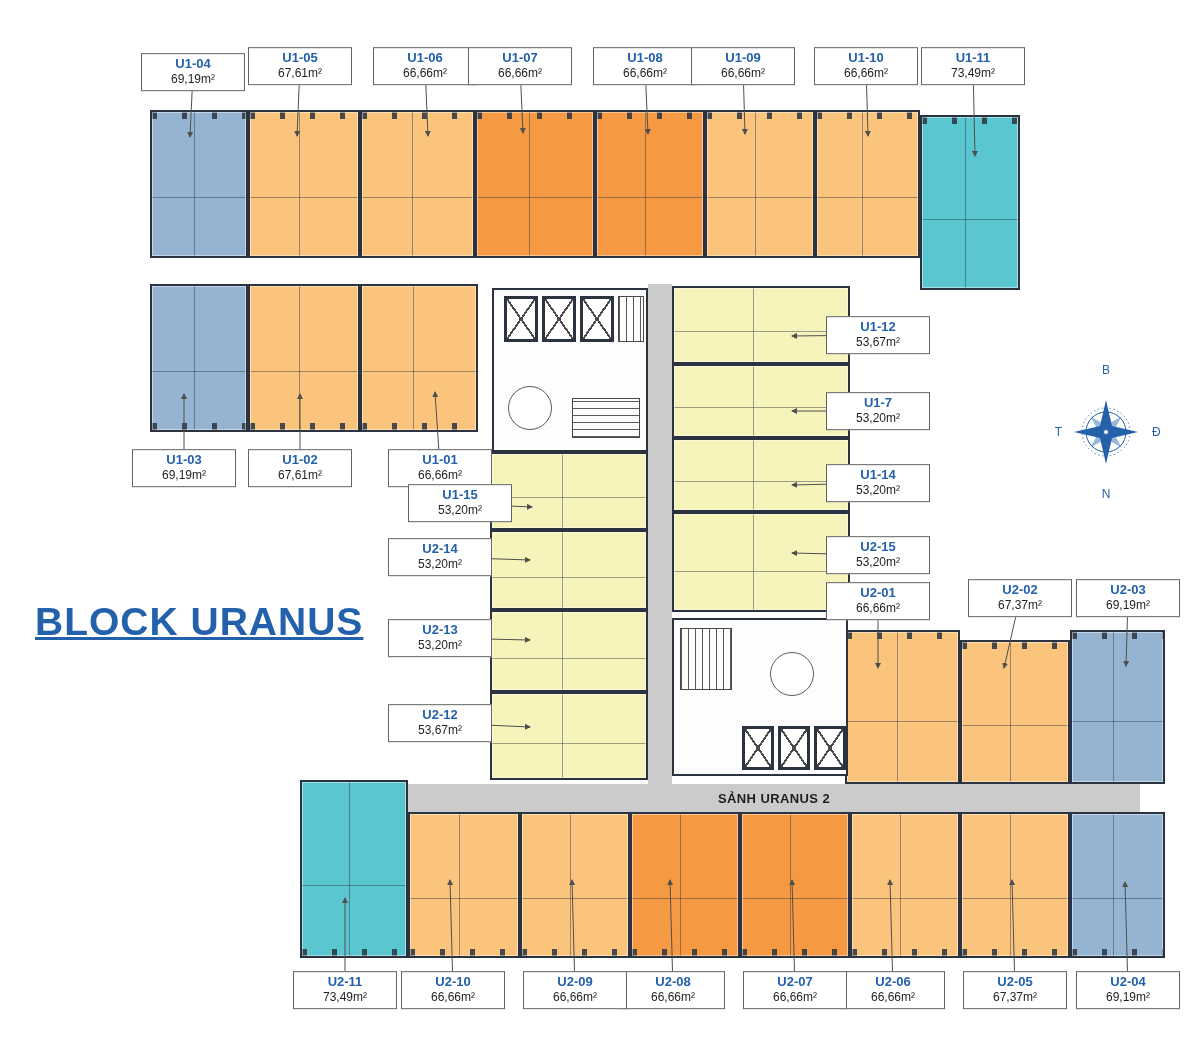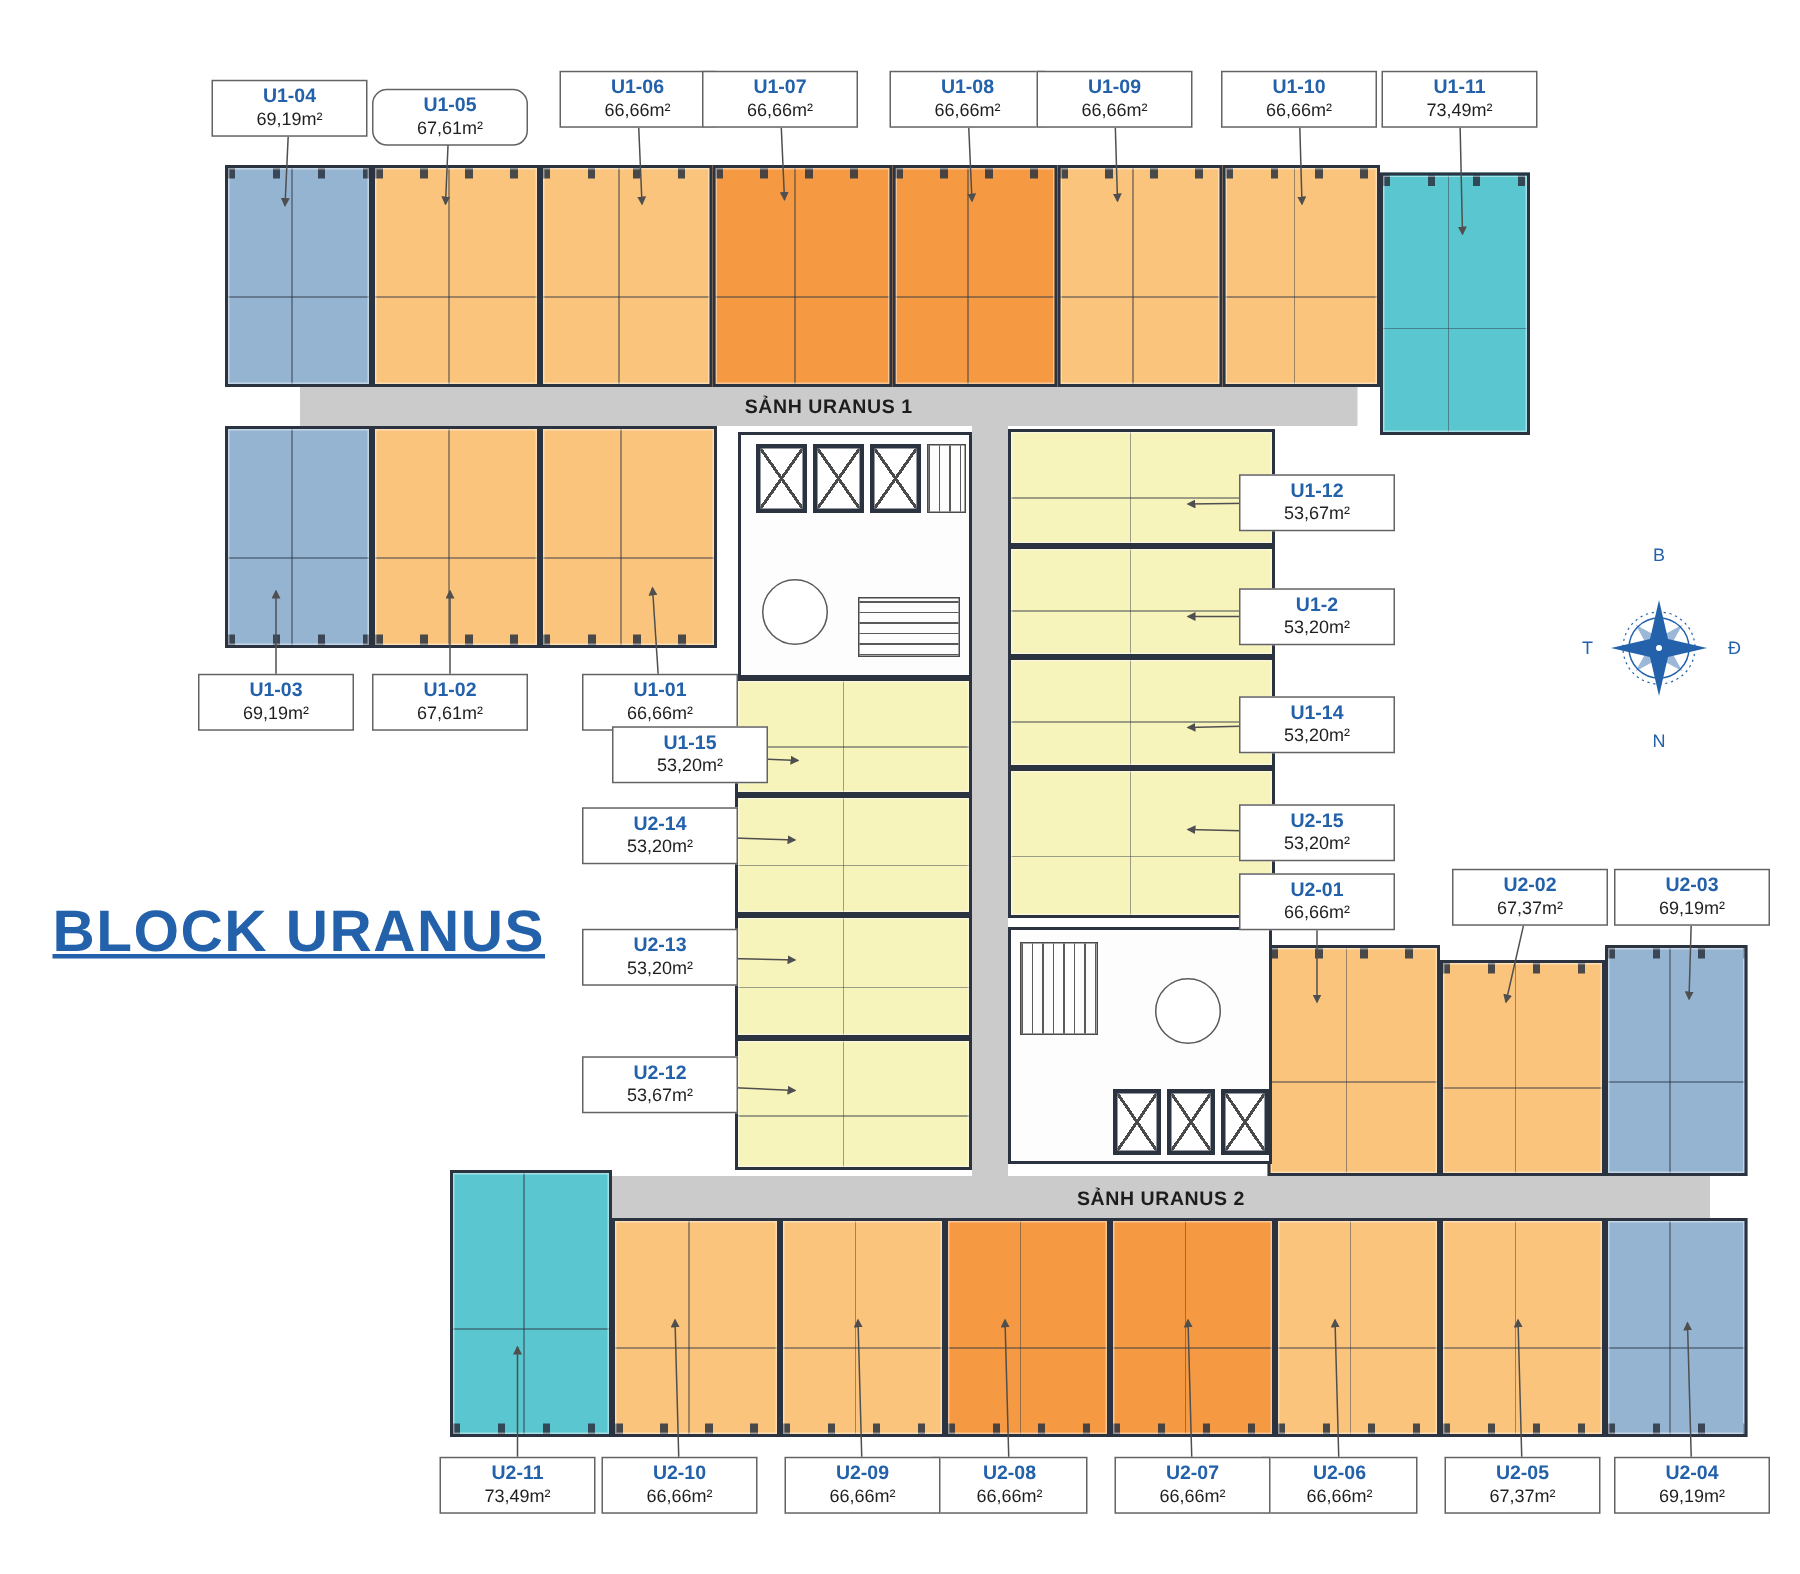--- a/index.html
+++ b/index.html
@@ -83,23 +83,20 @@
   .compass .star2 { fill: var(--c-blue, #2361ab); fill-opacity: .45; }
   .compass .c-dot { fill: #fff; stroke: var(--c-blue, #2361ab); stroke-width: 1; }
 </style>
 </head>
 <body>
 
 <div id="canvas">
 
   <div class="title">BLOCK URANUS</div>
 
-  <div class="corridor" id="corr1">
-    <span>SẢNH URANUS 1</span>
-  </div>
   <div class="corridor" id="corr2">
     <span>SẢNH URANUS 2</span>
   </div>
   <div class="corridor" id="corrv"></div>
 
   <div class="core" style="left:492px;top:288px;width:156px;height:164px"></div>
   <div class="shaft" style="left:504px;top:296px;width:34px;height:46px"></div>
   <div class="shaft" style="left:542px;top:296px;width:34px;height:46px"></div>
   <div class="shaft" style="left:580px;top:296px;width:34px;height:46px"></div>
   <div class="stairs" style="left:618px;top:296px;width:26px;height:46px"></div>
@@ -177,21 +174,21 @@
     <div class="ulabel" style="left: 184px; top: 468px;">
       <div class="uid">U1-03</div>
       <div class="uarea">69,19m²</div>
     </div>
     <div class="unit et" style="left: 150px; top: 110px; width: 98px; height: 148px; background-color: rgb(148, 180, 210);"></div>
     <div class="ulabel" style="left: 193px; top: 72px;">
       <div class="uid">U1-04</div>
       <div class="uarea">69,19m²</div>
     </div>
     <div class="unit et" style="left: 248px; top: 110px; width: 112px; height: 148px; background-color: rgb(250, 196, 125);"></div>
-    <div class="ulabel" style="left: 300px; top: 78px; border-radius: 10px;">
+    <div class="ulabel" style="left: 300px; top: 66px;">
       <div class="uid">U1-05</div>
       <div class="uarea">67,61m²</div>
     </div>
     <div class="unit et" style="left: 360px; top: 110px; width: 115px; height: 148px; background-color: rgb(250, 196, 125);"></div>
     <div class="ulabel" style="left: 425px; top: 66px;">
       <div class="uid">U1-06</div>
       <div class="uarea">66,66m²</div>
     </div>
     <div class="unit et" style="left: 475px; top: 110px; width: 120px; height: 148px; background-color: rgb(245, 154, 66);"></div>
     <div class="ulabel" style="left: 520px; top: 66px;">
@@ -218,21 +215,21 @@
       <div class="uid">U1-11</div>
       <div class="uarea">73,49m²</div>
     </div>
     <div class="unit" style="left: 672px; top: 286px; width: 178px; height: 78px; background-color: rgb(246, 243, 187);"></div>
     <div class="ulabel" style="left: 878px; top: 335px;">
       <div class="uid">U1-12</div>
       <div class="uarea">53,67m²</div>
     </div>
     <div class="unit" style="left: 672px; top: 364px; width: 178px; height: 74px; background-color: rgb(246, 243, 187);"></div>
     <div class="ulabel" style="left: 878px; top: 411px;">
-      <div class="uid">U1-2</div>
+      <div class="uid">U1-7</div>
       <div class="uarea">53,20m²</div>
     </div>
     <div class="unit" style="left: 672px; top: 438px; width: 178px; height: 74px; background-color: rgb(246, 243, 187);"></div>
     <div class="ulabel" style="left: 878px; top: 483px;">
       <div class="uid">U1-14</div>
       <div class="uarea">53,20m²</div>
     </div>
     <div class="unit" style="left: 490px; top: 452px; width: 158px; height: 78px; background-color: rgb(246, 243, 187);"></div>
     <div class="ulabel" style="left: 460px; top: 503px;">
       <div class="uid">U1-15</div>

